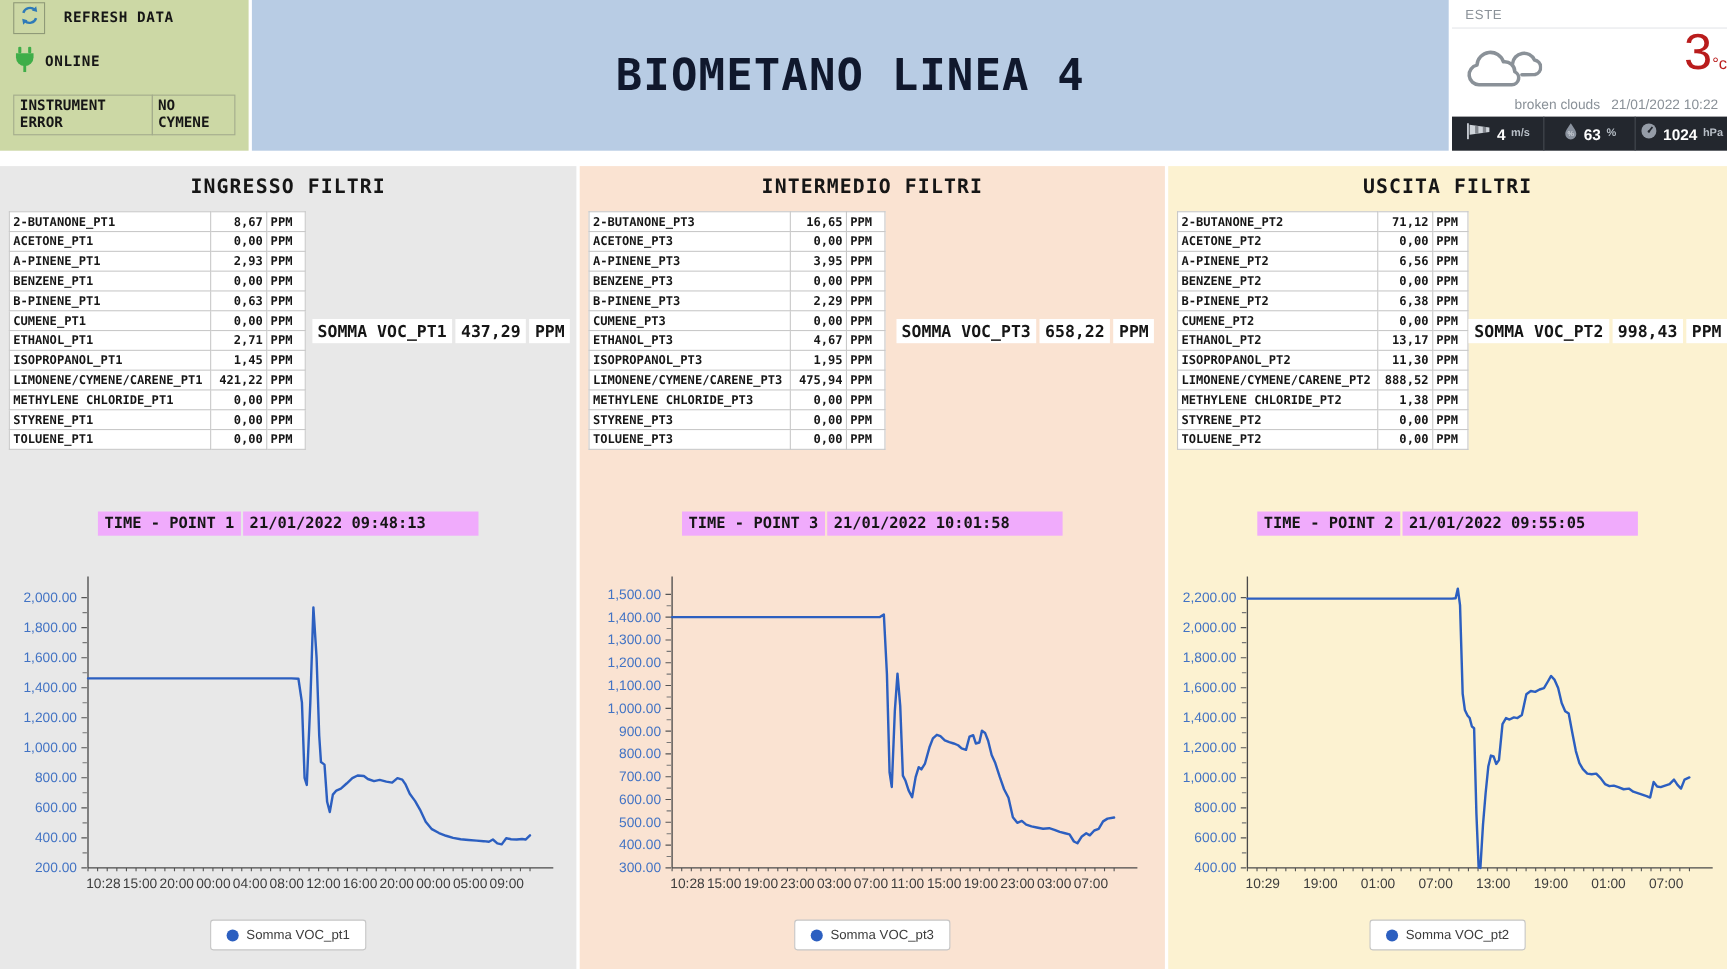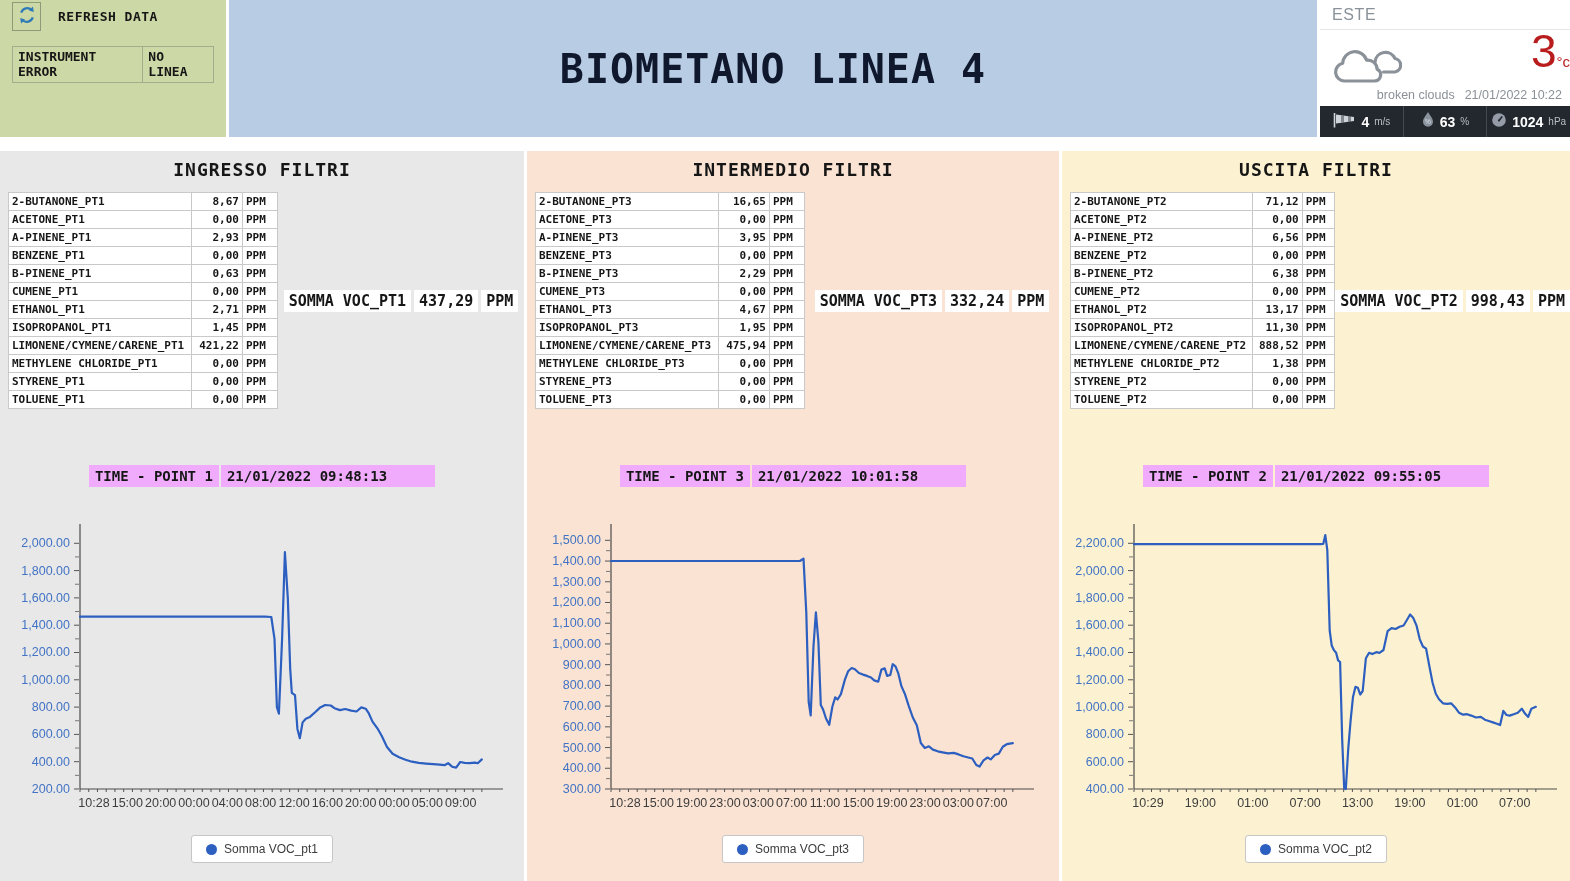--- a/index.html
+++ b/index.html
@@ -17,31 +17,31 @@
   #online-row { margin-top:11px; }
   #online-row .lbl { margin-left:8px; }
   #instr-row { margin-top:15px; }
   .instr-box { border:1px solid #a3ac8c; padding:2px 5px 3px; font-size:13px; background:transparent; }
   .instr-box + .instr-box { margin-left:-1px; }
 
   #title-bar { flex:1; background:#b8cce4; display:flex; align-items:center; justify-content:center; }
   #main-title { font-size:40px; letter-spacing:1px; color:#10182d; }
 
   #weather { width:250px; background:#fff; display:flex; flex-direction:column; flex-shrink:0; }
-  #weather-head { font-size:16px; color:#8a9198; letter-spacing:0.6px; padding:6px 12px 5px; border-bottom:1px solid #e4e6e9; }
+  #weather-head { font-size:12px; color:#8a9198; letter-spacing:0.6px; padding:6px 12px 5px; border-bottom:1px solid #e4e6e9; }
   #weather-main { position:relative; flex:1; }
   #cloud-icon { position:absolute; left:10px; top:7px; }
   #temp { position:absolute; right:0; top:-4px; color:#b91c1c; font-size:46px; line-height:1.1; }
   #temp-unit { font-size:15px; }
   #weather-sub { position:absolute; right:8px; bottom:4px; font-size:12.5px; color:#8a9198; display:flex; gap:10px; white-space:nowrap; }
   #weather-bar { height:31px; background:#23272e; display:flex; align-items:center; color:#fff; }
   .wcell { flex:1; display:flex; align-items:center; justify-content:center; gap:5px; height:100%; }
   .wcell + .wcell { border-left:1px solid #454a52; }
   .wval { font-weight:bold; font-size:14px; }
-  .wunit { font-size:10px; color:#b8bfc7; }
+  .wunit { font-size:10px; color:#b8bfc7;font-weight:bold; }
 
   
   #panels { display:flex; gap:3px; margin-top:14px; height:741px; }
   .panel { box-sizing:border-box; padding-top:8px; display:flex; flex-direction:column; align-items:center; }
   .panel:nth-child(1){ width:524px; flex-shrink:0; }
   .panel:nth-child(2){ width:532px; flex-shrink:0; }
   .panel:nth-child(3){ flex:1; }
   .panel-title { margin:0; font-size:18px; letter-spacing:1px; }
 
   .content-row { display:flex; width:100%; margin-top:12px; align-items:center; padding-left:8px; box-sizing:border-box; }
@@ -78,23 +78,34 @@
           <svg width="20" height="20" viewBox="0 0 20 20">
             <path d="M4.2 7.6 A6.3 6.3 0 0 1 14.6 5.0" fill="none" stroke="#2e7ab8" stroke-width="2.2"></path>
             <polygon points="15.9,1.6 16.8,6.9 12.0,5.6" fill="#2e7ab8"></polygon>
             <path d="M15.8 12.4 A6.3 6.3 0 0 1 5.4 15.0" fill="none" stroke="#2e7ab8" stroke-width="2.2"></path>
             <polygon points="4.1,18.4 3.2,13.1 8.0,14.4" fill="#2e7ab8"></polygon>
           </svg>
         </span>
       </div>
       <span class="lbl lcd">REFRESH DATA</span>
     </div>
+    <div class="status-row" id="online-row">
+      <span>
+        <svg width="21" height="24" viewBox="0 0 21 24">
+          <rect x="4.6" y="0.5" width="2.8" height="6" rx="1" fill="#3fae49"></rect>
+          <rect x="13.6" y="0.5" width="2.8" height="6" rx="1" fill="#3fae49"></rect>
+          <path d="M2.5 6.5 h16 v3.5 a8 8 0 0 1 -16 0 z" fill="#3fae49"></path>
+          <rect x="9.2" y="16" width="2.6" height="7.5" fill="#3fae49"></rect>
+        </svg>
+      </span>
+      <span class="lbl lcd">ONLINE</span>
+    </div>
     <div class="status-row" id="instr-row">
       <span class="instr-box lcd">INSTRUMENT ERROR</span>
-      <span class="instr-box lcd">NO LINEA</span>
+      <span class="instr-box lcd">NO CYMENE</span>
     </div>
   </div>
 
   <div id="title-bar">
     <span id="main-title" class="lcd">BIOMETANO LINEA 4</span>
   </div>
 
   <div id="weather">
     <div id="weather-head">ESTE</div>
     <div id="weather-main">
@@ -392,21 +403,21 @@
             <tr>
               <td class="n">TOLUENE_PT3</td>
               <td class="v">0,00</td>
               <td class="u">PPM</td>
             </tr>
           </tbody>
         </table>
       <div class="somma-wrap">
         <div class="somma-box lcd">
           <span>SOMMA VOC_PT3</span>
-          <span>332,24</span>
+          <span>658,22</span>
           <span>PPM</span>
         </div>
       </div>
     </div>
     <div class="time-row lcd">
       <span>TIME - POINT 3</span>
       <span class="time-value">21/01/2022 10:01:58</span>
     </div>
     <div class="chart-wrap"><svg width="505" height="300">
           <text x="60" y="276" text-anchor="end" font-size="12.5" fill="#4273c4">300.00</text>

